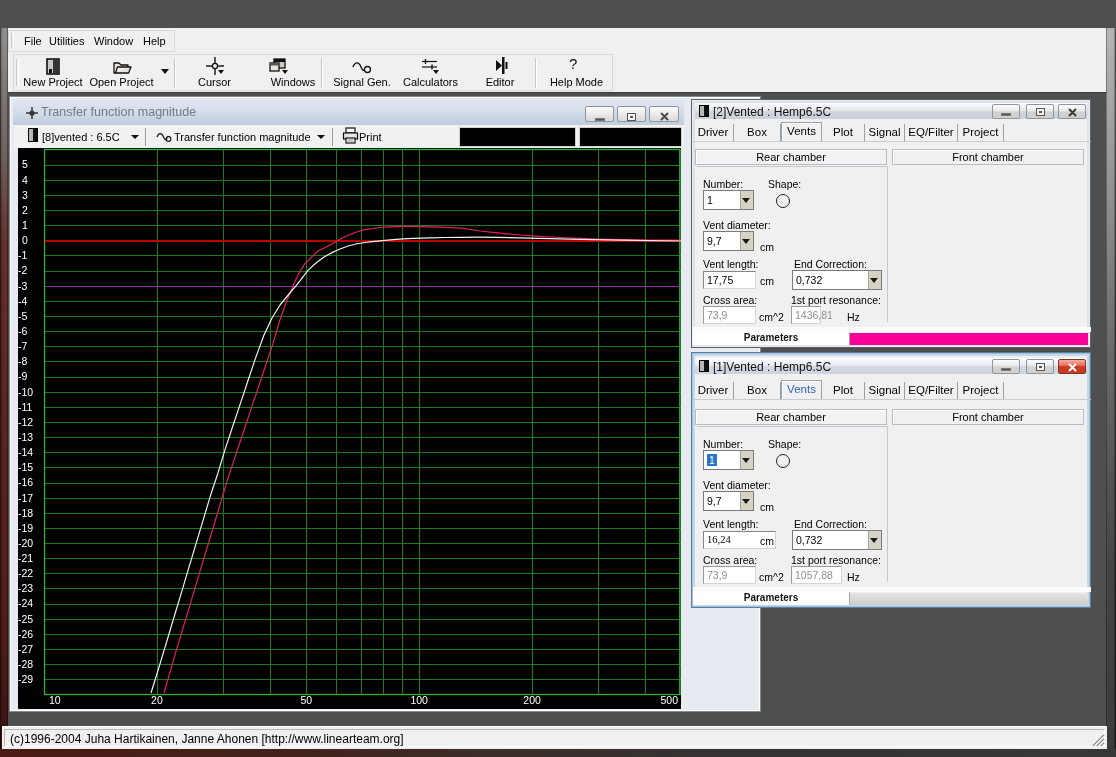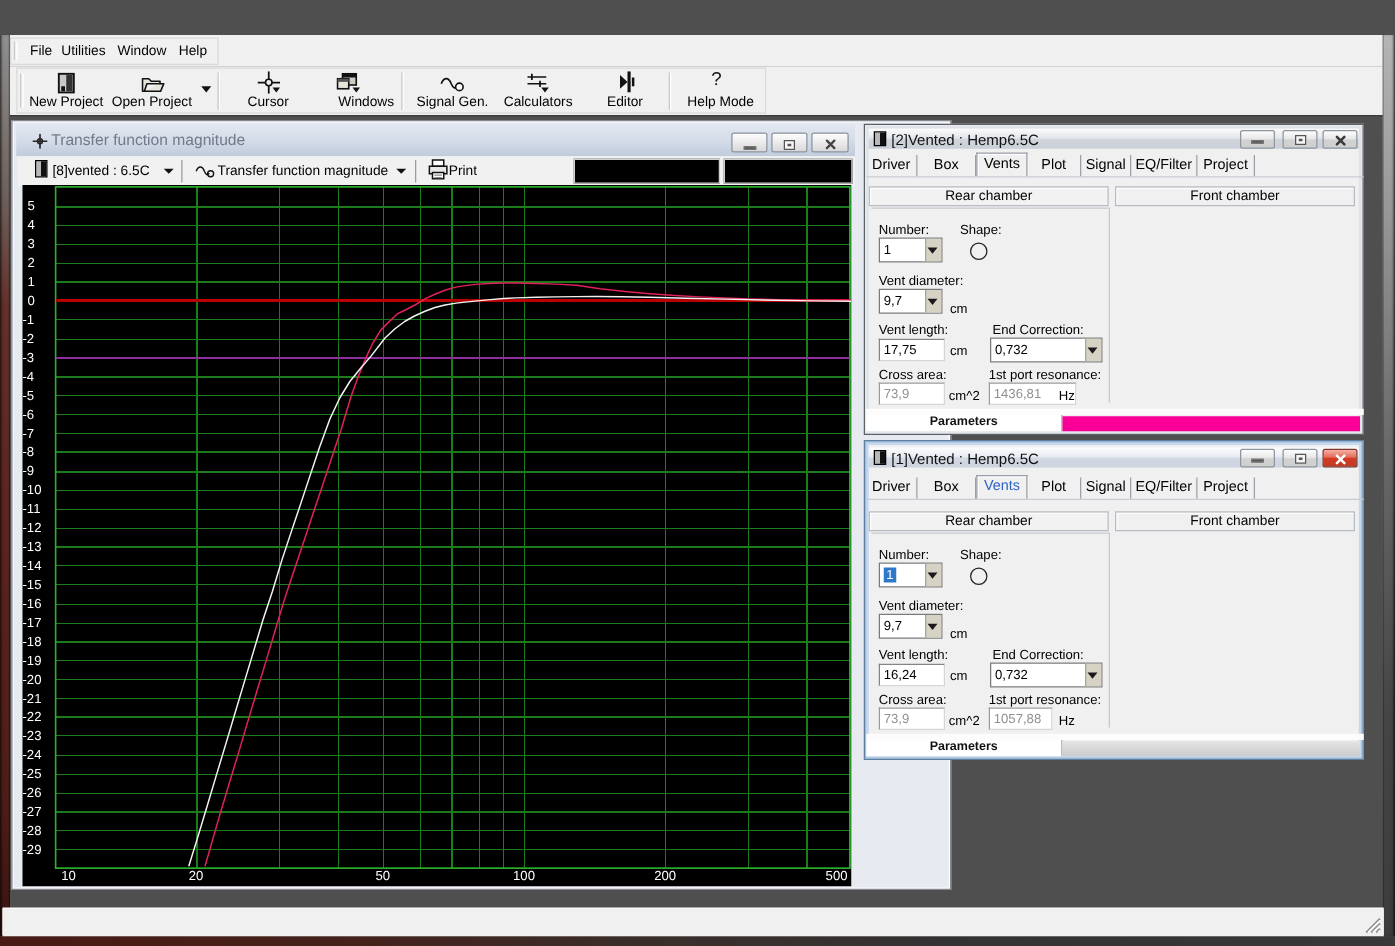--- a/index.html
+++ b/index.html
@@ -267,21 +267,21 @@
         <span style="position:absolute;left:3px;top:3px;font-size:10.5px;">0,732</span>
         <span style="position:absolute;right:0;top:0;bottom:0;width:13px;background:#d6d2c4;border-left:1px solid #a8a49a;"></span>
         <span style="position:absolute;right:3px;top:7px;width:0;height:0;border-left:4px solid transparent;border-right:4px solid transparent;border-top:5px solid #1a1a1a;"></span>
       </div>
 <div class="lab" style="left:11px;top:194px;">Cross area:</div>
 <div class="lab" style="left:99px;top:194px;">1st port resonance:</div>
 <div style="position:absolute;left:11px;top:206px;width:53px;height:18px;background:#fff;border:1px solid #9a9a9a;border-right-color:#d5d5d5;border-bottom-color:#d5d5d5;">
         <span style="position:absolute;left:3px;top:2px;font-size:10.5px;color:#909090;">73,9</span>
       </div>
 <div class="lab" style="left:67px;top:211px;">cm^2</div>
-<div style="position:absolute;left:99px;top:206px;width:70px;height:18px;background:#fff;border:1px solid #9a9a9a;border-right-color:#d5d5d5;border-bottom-color:#d5d5d5;">
+<div style="position:absolute;left:99px;top:206px;width:30px;height:18px;background:#fff;border:1px solid #9a9a9a;border-right-color:#d5d5d5;border-bottom-color:#d5d5d5;">
         <span style="position:absolute;left:3px;top:2px;font-size:10.5px;color:#909090;">1436,81</span>
       </div>
 <div class="lab" style="left:155px;top:211px;">Hz</div>
 <div style="position:absolute;left:1px;top:227px;width:398px;height:5px;background:#fcfcfc;"></div>
 <div style="position:absolute;left:1px;top:232px;width:157px;height:13px;background:#fff;border-right:1px solid #aaa;text-align:center;font-size:10px;font-weight:bold;color:#111;">Parameters</div>
 <div style="position:absolute;left:158px;top:233px;width:238px;height:12px;background:#fb0098;"></div>
 </div>
 <div style="position:absolute;left:691px;top:352px;width:400px;height:256px;background:#f0f0f0;border:1px solid #5e7da0;box-shadow:inset 0 0 0 1px #9fc0dd,inset 0 0 0 3px #c4d9ec;">
 <div style="position:absolute;left:3px;top:5px;right:3px;height:16px;background:linear-gradient(180deg,#fdfdfe 0%,#e8ecf2 45%,#d2d9e3 55%,#ccd4df 100%);"></div>
 <div style="position:absolute;left:7px;top:7px;width:10px;height:12px;background:linear-gradient(90deg,#b8b8b8 0,#b8b8b8 4px,#111 4px);border:1px solid #000;"></div>
@@ -313,21 +313,21 @@
 <div style="position:absolute;left:84px;top:101px;width:14px;height:14px;border:1.4px solid #222;border-radius:50%;background:#f0f0f0;"></div>
 <div class="lab" style="left:11px;top:126px;">Vent diameter:</div>
 <div style="position:absolute;left:11px;top:138px;width:51px;height:20px;background:#fff;border:1px solid #7a7a7a;">
         <span style="position:absolute;left:3px;top:3px;font-size:10.5px;">9,7</span>
         <span style="position:absolute;right:0;top:0;bottom:0;width:13px;background:#d6d2c4;border-left:1px solid #a8a49a;"></span>
         <span style="position:absolute;right:3px;top:7px;width:0;height:0;border-left:4px solid transparent;border-right:4px solid transparent;border-top:5px solid #1a1a1a;"></span>
       </div>
 <div class="lab" style="left:68px;top:148px;">cm</div>
 <div class="lab" style="left:11px;top:165px;">Vent length:</div>
 <div class="lab" style="left:102px;top:165px;">End Correction:</div>
-<div style="position:absolute;left:11px;top:178px;width:53px;height:18px;background:#fff;border:1px solid #848484;border-right-color:#d5d5d5;border-bottom-color:#d5d5d5;">
+<div style="position:absolute;left:11px;top:178px;width:73px;height:18px;background:#fff;border:1px solid #848484;border-right-color:#d5d5d5;border-bottom-color:#d5d5d5;font-family:Liberation Serif, serif;">
         <span style="position:absolute;left:3px;top:2px;font-size:10.5px;color:#000;">16,24</span>
       </div>
 <div class="lab" style="left:68px;top:182px;">cm</div>
 <div style="position:absolute;left:100px;top:177px;width:90px;height:20px;background:#fff;border:1px solid #7a7a7a;">
         <span style="position:absolute;left:3px;top:3px;font-size:10.5px;">0,732</span>
         <span style="position:absolute;right:0;top:0;bottom:0;width:13px;background:#d6d2c4;border-left:1px solid #a8a49a;"></span>
         <span style="position:absolute;right:3px;top:7px;width:0;height:0;border-left:4px solid transparent;border-right:4px solid transparent;border-top:5px solid #1a1a1a;"></span>
       </div>
 <div class="lab" style="left:11px;top:201px;">Cross area:</div>
 <div class="lab" style="left:99px;top:201px;">1st port resonance:</div>
@@ -338,20 +338,23 @@
 <div style="position:absolute;left:99px;top:213px;width:51px;height:18px;background:#fff;border:1px solid #9a9a9a;border-right-color:#d5d5d5;border-bottom-color:#d5d5d5;">
         <span style="position:absolute;left:3px;top:2px;font-size:10.5px;color:#909090;">1057,88</span>
       </div>
 <div class="lab" style="left:155px;top:218px;">Hz</div>
 <div style="position:absolute;left:1px;top:234px;width:398px;height:5px;background:#fcfcfc;"></div>
 <div style="position:absolute;left:1px;top:239px;width:157px;height:13px;background:#fff;border-right:1px solid #aaa;text-align:center;font-size:10px;font-weight:bold;color:#111;">Parameters</div>
 <div style="position:absolute;left:158px;top:240px;width:238px;height:12px;background:linear-gradient(180deg,#e4e4e4,#cccccc);"></div>
 </div>
 
 <div style="position:absolute;left:2px;top:727px;width:1105px;height:22px;background:#f0f0f0;box-shadow:0 -1px 0 #fff;">
+ <div style="position:absolute;left:2px;top:2px;right:2px;height:18px;border:1px solid #b6b6b6;border-bottom-color:#fdfdfd;border-right-color:#fdfdfd;background:#f0f0f0;">
+  <div style="position:absolute;left:5px;top:2px;font-size:12px;color:#000;white-space:nowrap;">(c)1996-2004 Juha Hartikainen, Janne Ahonen [http://www.linearteam.org]</div>
+ </div>
  <svg style="position:absolute;right:2px;bottom:2px;" width="14" height="14" viewBox="0 0 14 14">
   <g stroke="#8a8a8a" stroke-width="1.6">
    <line x1="2" y1="13" x2="13" y2="2"></line>
    <line x1="6" y1="13" x2="13" y2="6"></line>
    <line x1="10" y1="13" x2="13" y2="10"></line>
   </g>
   <g stroke="#fdfdfd" stroke-width="1">
    <line x1="3.2" y1="13" x2="13" y2="3.2"></line>
    <line x1="7.2" y1="13" x2="13" y2="7.2"></line>
    <line x1="11.2" y1="13" x2="13" y2="11.2"></line>

